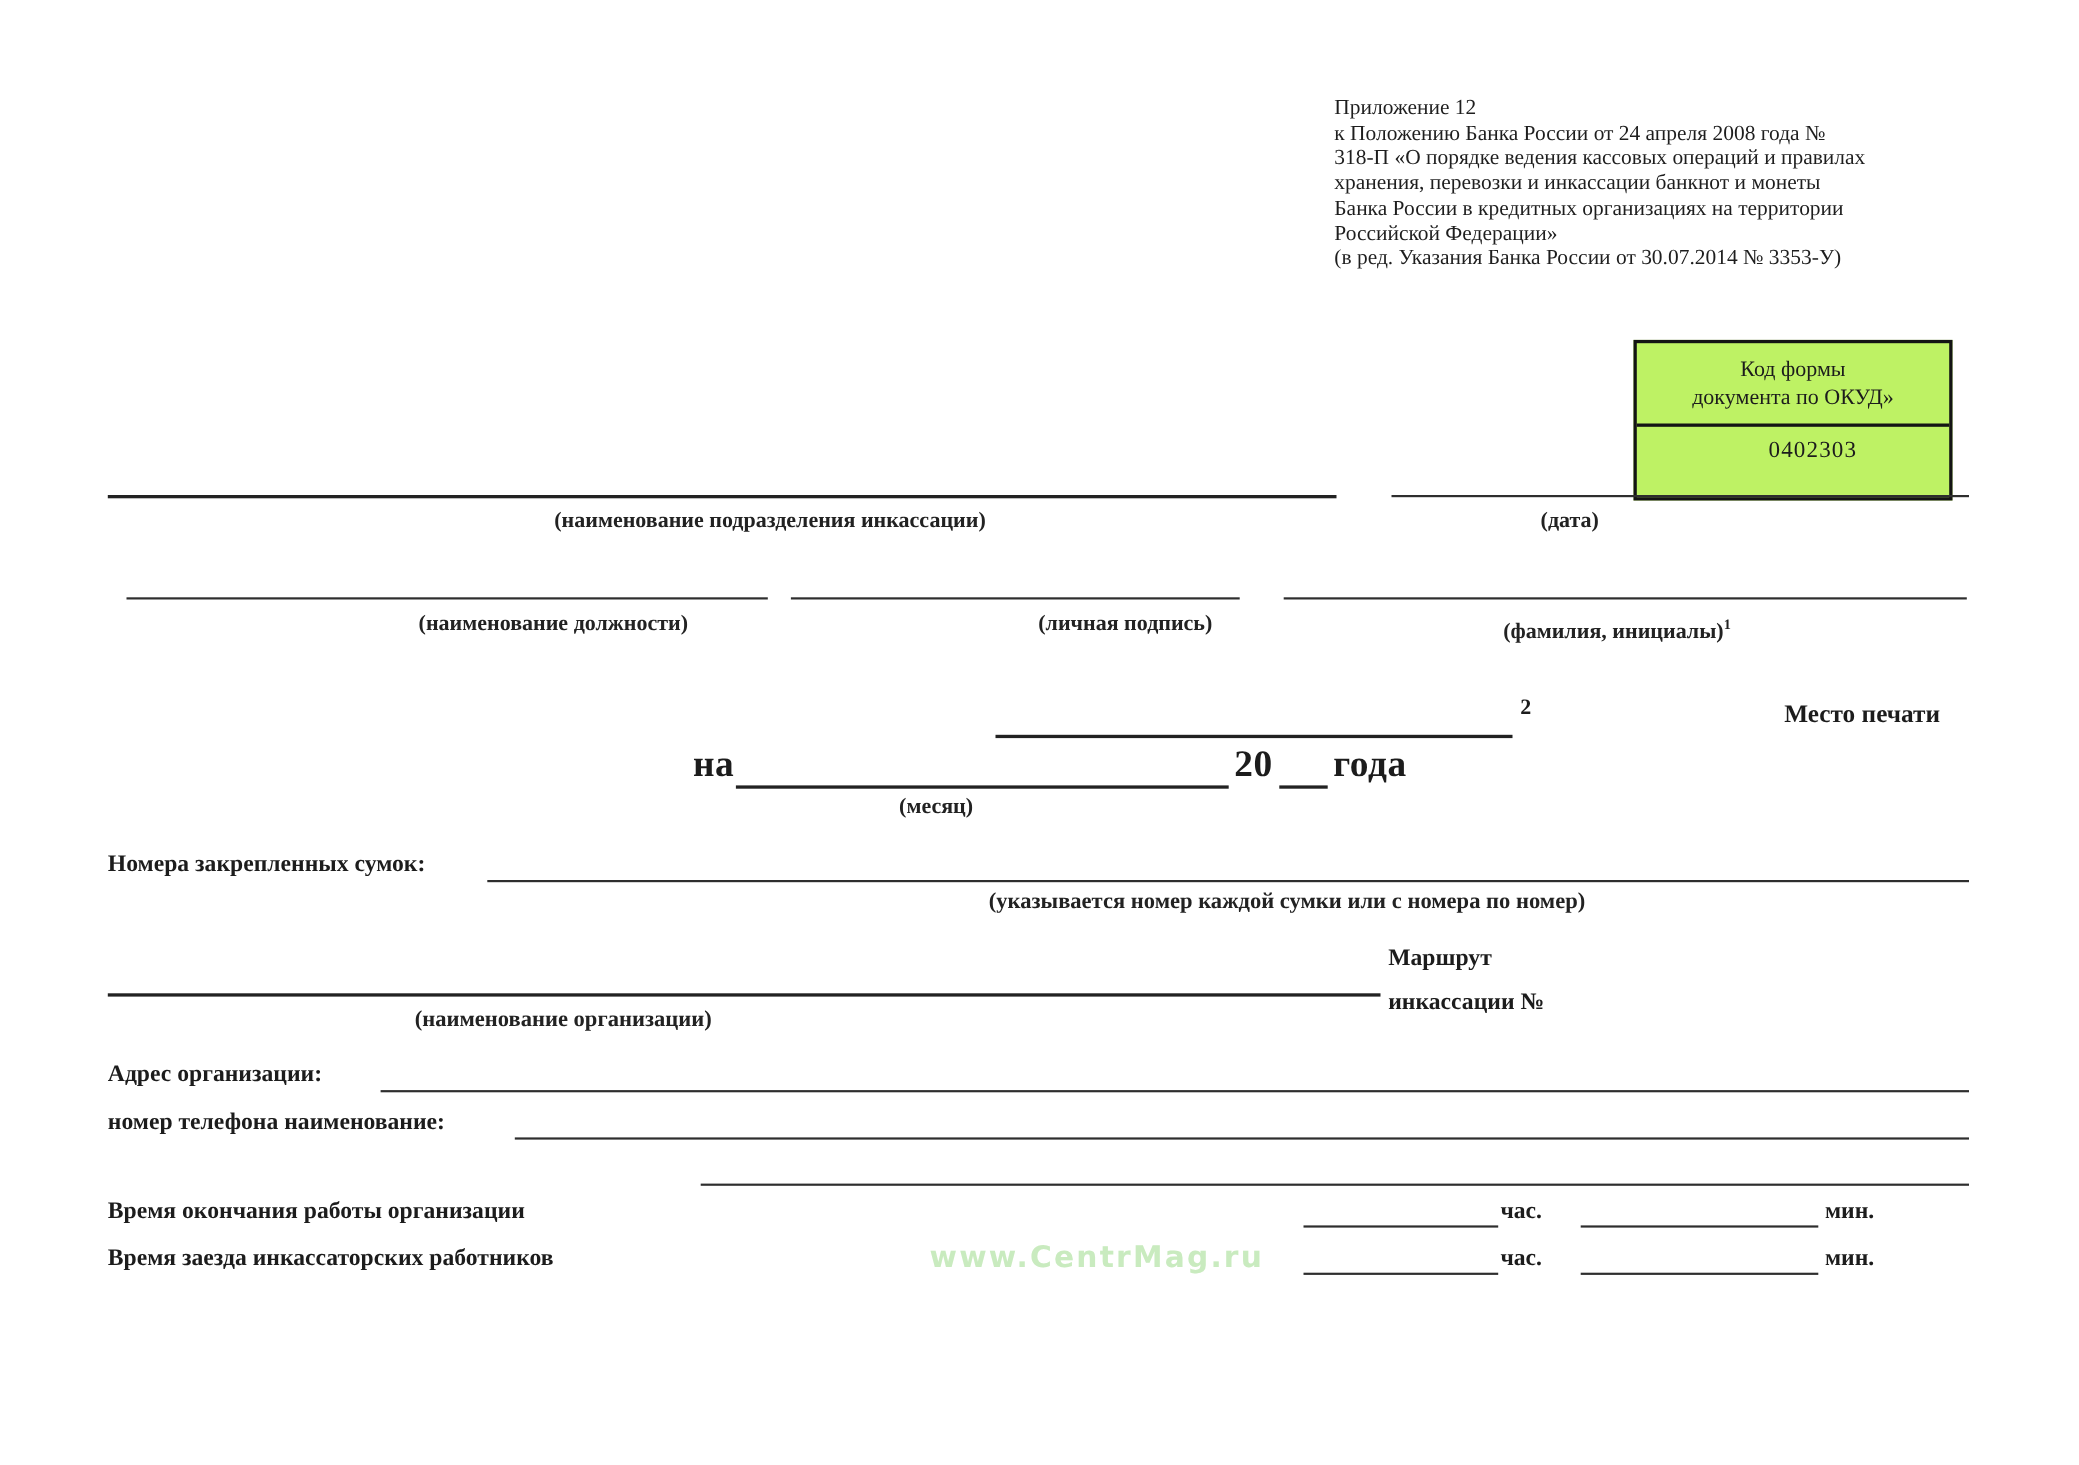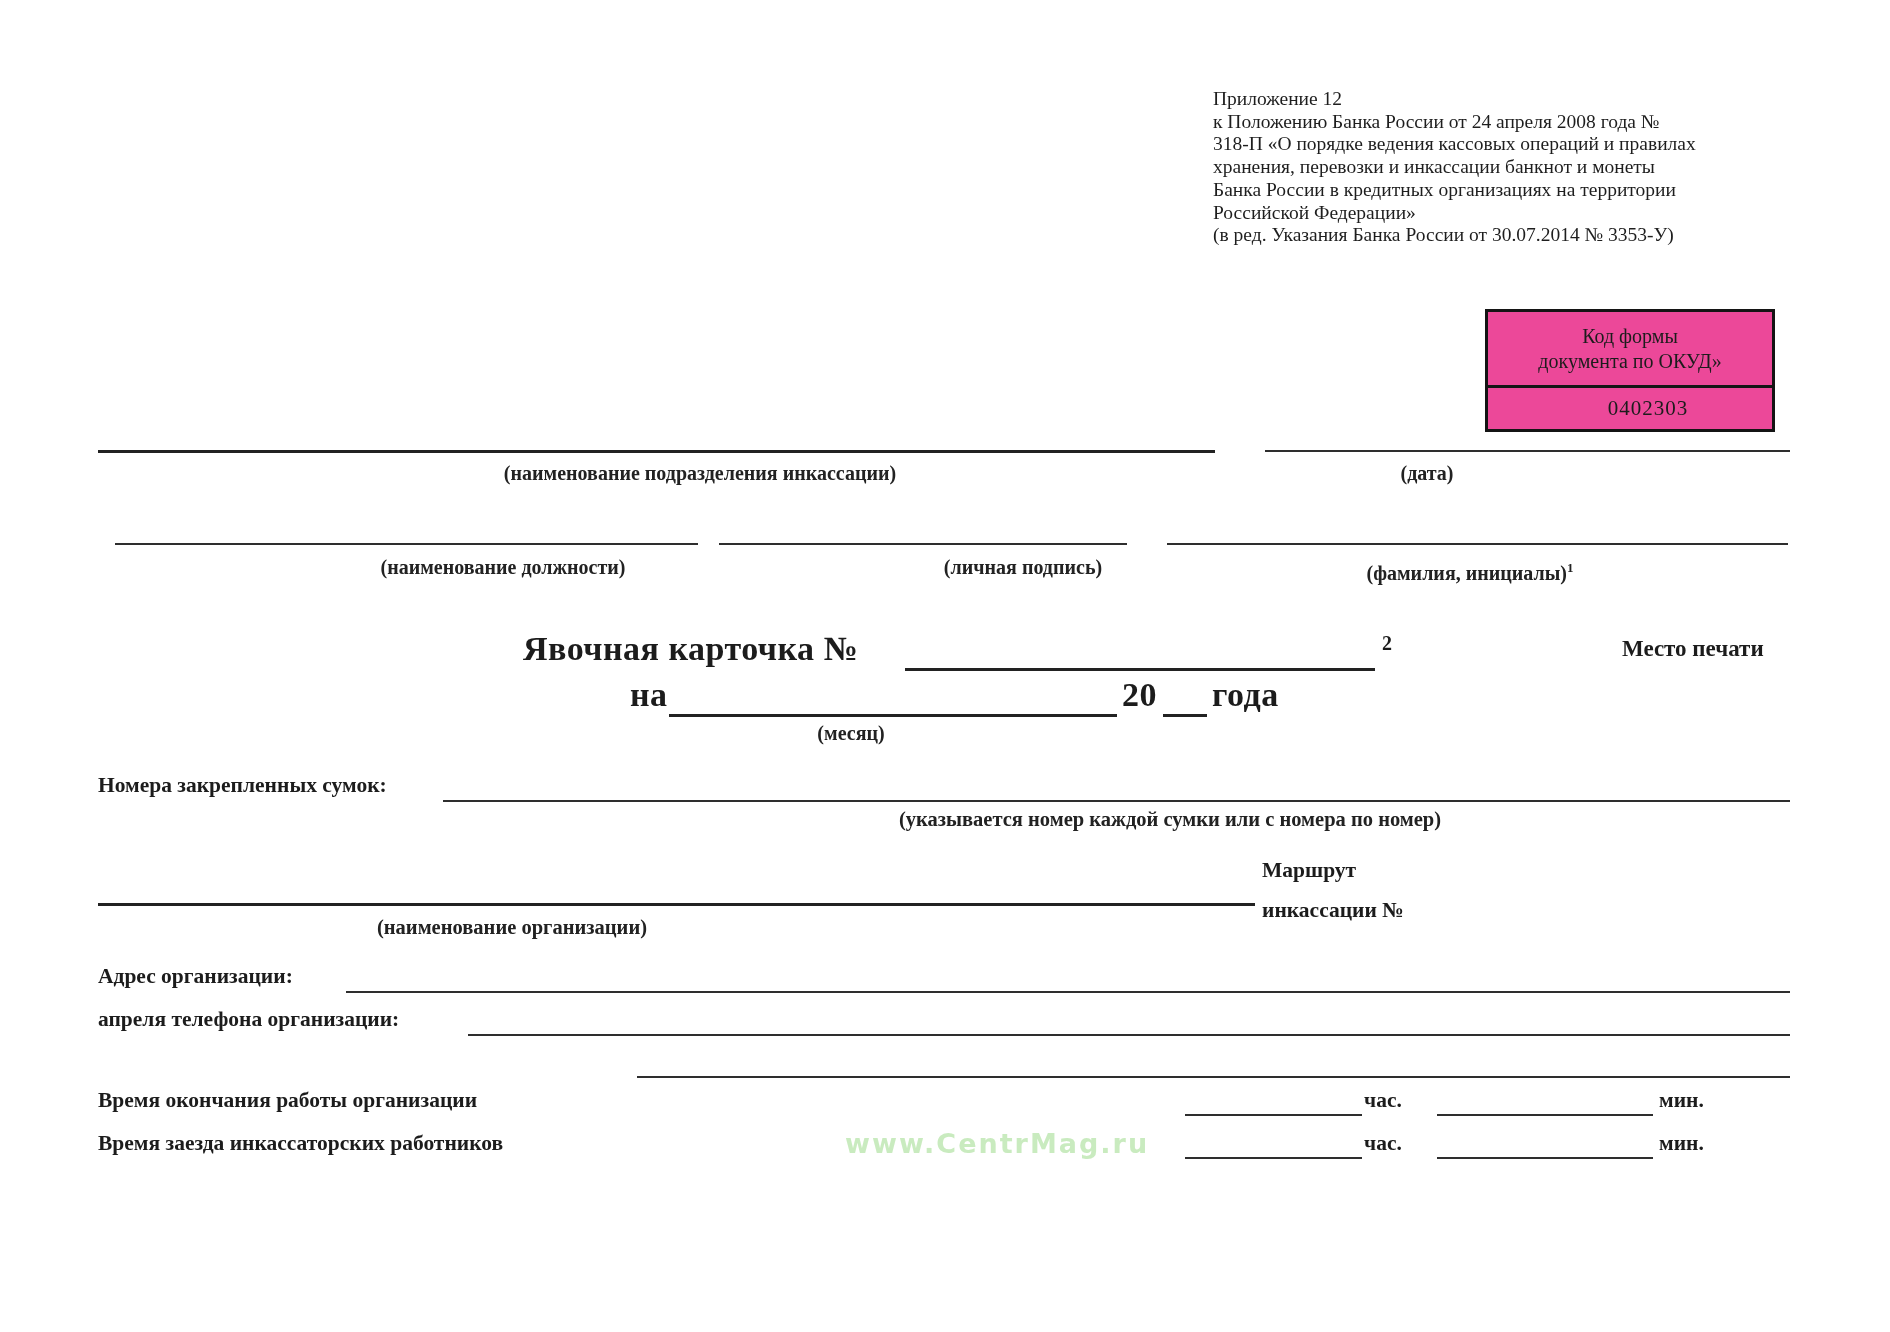--- a/index.html
+++ b/index.html
@@ -17,22 +17,22 @@
   .hline.thin{border-top-width:2px;}
   .centered{transform:translateX(-50%);}
   .lbl{font-size:20px;color:#222;}
   .txt{font-size:21.5px;}
   .bold{font-weight:bold;}
   .header-note{
     position:absolute;left:1213px;top:88px;width:540px;
     font-size:19.5px;line-height:22.7px;color:#1e1e1e;
   }
   .okud-box{
-    position:absolute;left:1485px;top:309px;width:290px;height:123px;
-    border:3px solid #141414;box-sizing:border-box;background:#ec4899;
+    position:absolute;left:1485px;top:309px;width:290px;height:146px;
+    border:3px solid #141414;box-sizing:border-box;background:#bef264;
   }
   .okud-label{
     height:76px;border-bottom:3px solid #141414;box-sizing:border-box;
     display:flex;flex-direction:column;align-items:center;justify-content:center;
     font-size:20px;line-height:25px;text-align:center;
   }
   .okud-code{
     height:41px;display:flex;align-items:center;justify-content:center;
     font-size:21px;letter-spacing:1px;padding-left:36px;
   }
@@ -74,21 +74,20 @@
 
   <div class="hline thin" style="left:115px;top:543px;width:583px;"></div>
   <div class="abs lbl centered" style="left:503px;top:556px;">(наименование должности)</div>
   <div class="hline thin" style="left:719px;top:543px;width:408px;"></div>
   <div class="abs lbl centered" style="left:1023px;top:556px;">(личная подпись)</div>
   <div class="hline thin" style="left:1167px;top:543px;width:621px;"></div>
   <div class="abs lbl centered" style="left:1470px;top:560px;">
     <span>(фамилия, инициалы)</span><sup style="font-size:13px;">1</sup>
   </div>
 
-  <div class="abs title" style="left:523px;top:630px;">Явочная карточка №</div>
   <div class="hline thick" style="left:905px;top:668px;width:470px;"></div>
   <div class="abs sup" style="left:1382px;top:632px;">2</div>
   <div class="abs bold" style="left:1622px;top:636px;font-size:23px;">Место печати</div>
 
   <div class="abs title" style="left:630px;top:676px;">на</div>
   <div class="hline thick" style="left:669px;top:714px;width:448px;"></div>
   <div class="abs title" style="left:1122px;top:676px;">20</div>
   <div class="hline thick" style="left:1163px;top:714px;width:44px;"></div>
   <div class="abs title" style="left:1212px;top:676px;">года</div>
   <div class="abs bold lbl centered" style="left:851px;top:722px;">(месяц)</div>
@@ -98,21 +97,21 @@
   <div class="abs lbl centered" style="left:1125px;top:808px;font-size:20.5px;margin-left:45px;">(указывается номер каждой сумки или с номера по номер)</div>
 
   <div class="hline thick" style="left:98px;top:903px;width:1157px;"></div>
   <div class="abs lbl centered" style="left:512px;top:916px;font-size:20.5px;">(наименование организации)</div>
   <div class="abs txt" style="left:1262px;top:858px;">Маршрут</div>
   <div class="abs txt" style="left:1262px;top:898px;">инкассации №</div>
 
   <div class="abs txt" style="left:98px;top:964px;">Адрес организации:</div>
   <div class="hline thin" style="left:346px;top:991px;width:1444px;"></div>
 
-  <div class="abs txt" style="left:98px;top:1007px;">апреля телефона организации:</div>
+  <div class="abs txt" style="left:98px;top:1007px;">номер телефона наименование:</div>
   <div class="hline thin" style="left:468px;top:1034px;width:1322px;"></div>
 
   <div class="hline thin" style="left:637px;top:1076px;width:1153px;"></div>
 
   <div class="abs txt" style="left:98px;top:1088px;">Время окончания работы организации</div>
   <div class="hline thin" style="left:1185px;top:1114px;width:177px;"></div>
   <div class="abs txt" style="left:1364px;top:1088px;">час.</div>
   <div class="hline thin" style="left:1437px;top:1114px;width:216px;"></div>
   <div class="abs txt" style="left:1659px;top:1088px;">мин.</div>
 

